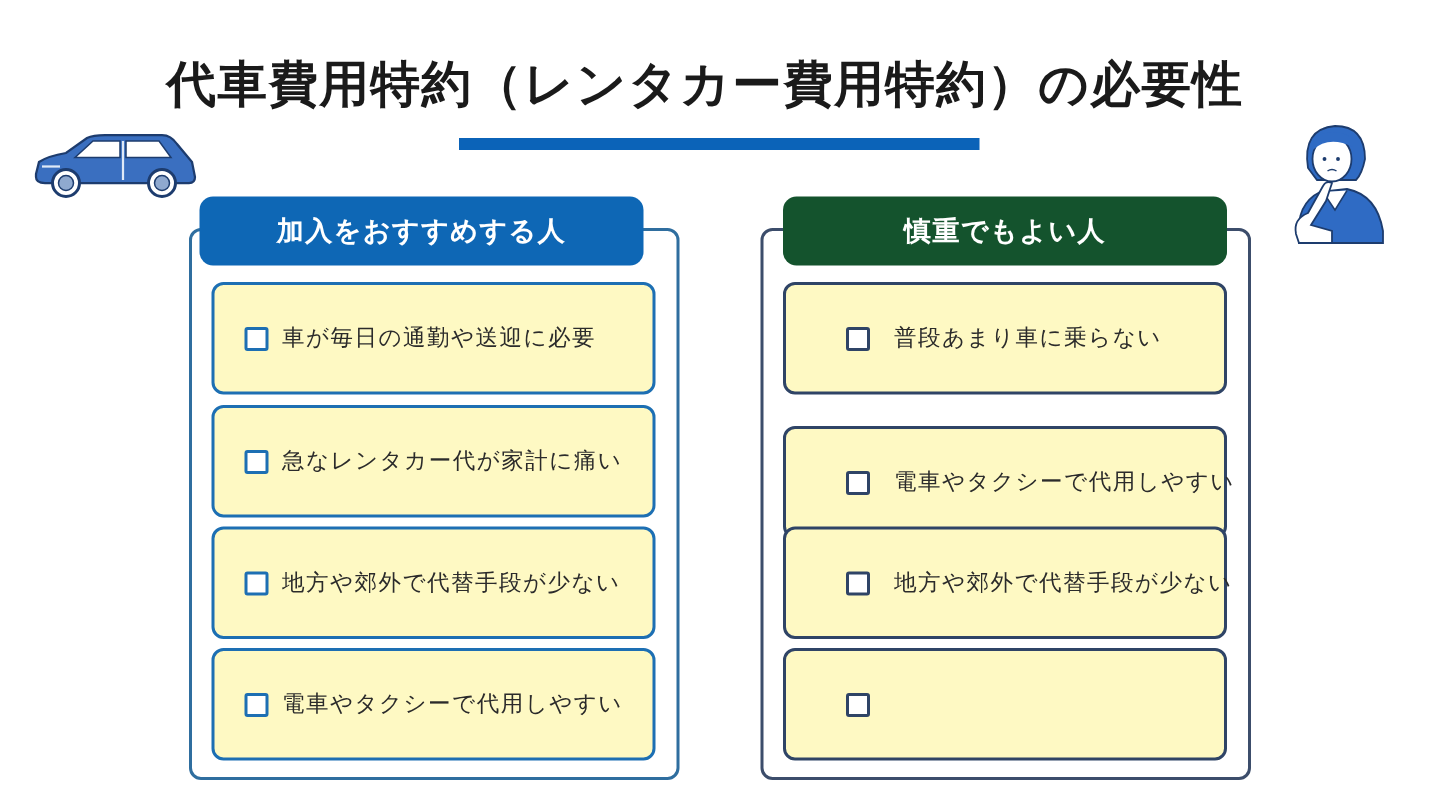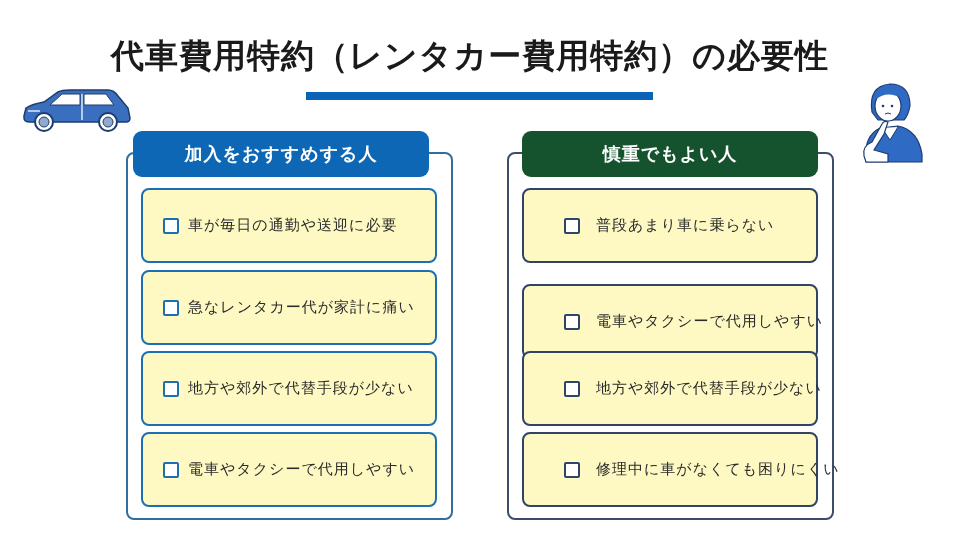--- a/index.html
+++ b/index.html
@@ -112,14 +112,13 @@
 <div class="item right" style="top:284px;">
   <span class="checkbox"></span>
   <span class="item-text">電車やタクシーで代用しやすい</span>
 </div>
 <div class="item right" style="top:351px;">
   <span class="checkbox"></span>
   <span class="item-text">地方や郊外で代替手段が少ない</span>
 </div>
 <div class="item right" style="top:432px;">
   <span class="checkbox"></span>
-  <span class="item-text">修理中に車がなくても困りにくい</span>
 </div>
 
 </body></html>

